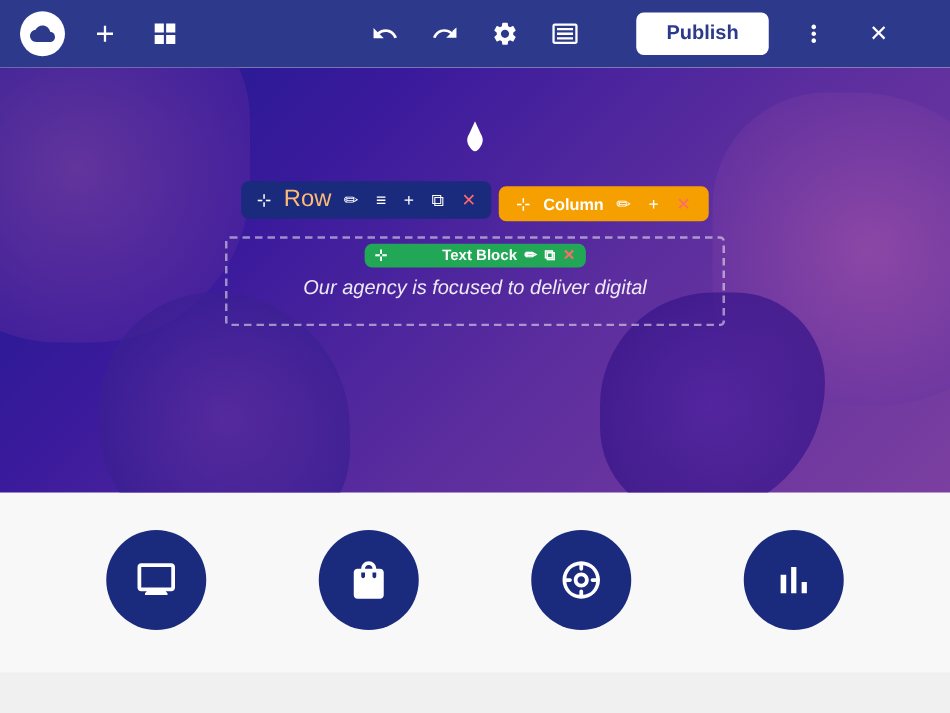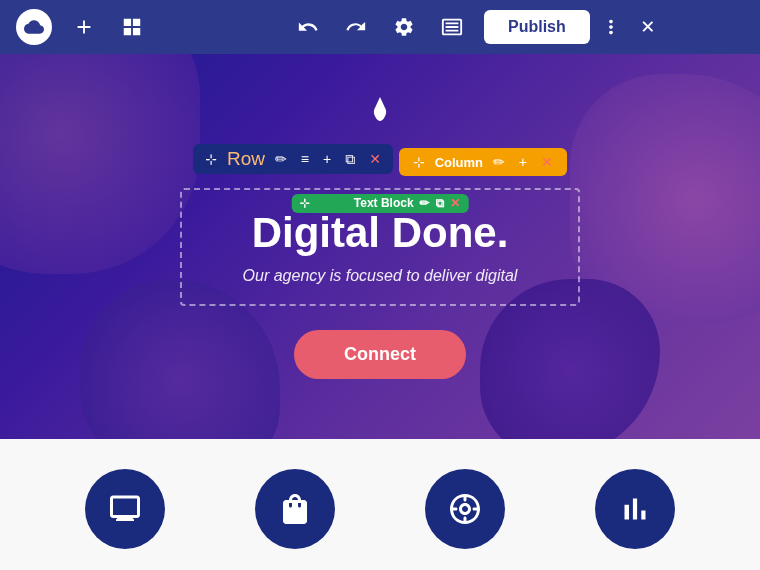--- a/index.html
+++ b/index.html
@@ -9,21 +9,21 @@
     .toolbar {
       display: flex;
       align-items: center;
       background: #2d3a8c;
       height: 54px;
       padding: 0 16px;
       gap: 16px;
     }
     .toolbar-left { display: flex; align-items: center; gap: 16px; flex: 1; }
     .toolbar-center { display: flex; align-items: center; gap: 16px; }
-    .toolbar-right { display: flex; align-items: center; gap: 5px; flex: 1; justify-content: flex-start; }
+    .toolbar-right { display: flex; align-items: center; gap: 20px; flex: 1; justify-content: center; }
 
     .toolbar-icon {
       color: white;
       font-size: 20px;
       cursor: pointer;
       display: flex; align-items: center; justify-content: center;
       width: 32px; height: 32px;
     }
     .toolbar-icon svg { fill: white; }
 
@@ -325,28 +325,26 @@
     <div class="content-box">
       <div class="hero-title">
         
         <div class="text-block-toolbar">
           <span style="color:white;font-size:12px;">⊹</span>
           <span class="text-block-label">Text Block</span>
           <span style="color:white;font-size:12px;cursor:pointer;">✏</span>
           <span style="color:white;font-size:12px;cursor:pointer;">⧉</span>
           <span style="color:#ff6b6b;font-size:12px;cursor:pointer;">✕</span>
         </div>
-        <span>Digital Done.</span>
       </div>
       <p class="hero-subtitle">
         <span>Our agency is focused to deliver digital</span><br>
       </p>
     </div>
 
-    <button class="connect-btn">Connect</button>
   </div>
 
   <div class="services">
 
     <div class="service-item">
       <div class="service-icon-circle">
         <svg viewBox="0 0 24 24" width="36" height="36" fill="white">
           <path d="M20 3H4c-1.1 0-2 .9-2 2v11c0 1.1.9 2 2 2h3l-1 1v1h12v-1l-1-1h3c1.1 0 2-.9 2-2V5c0-1.1-.9-2-2-2zm0 13H4V5h16v11z"></path>
         </svg>
       </div>

